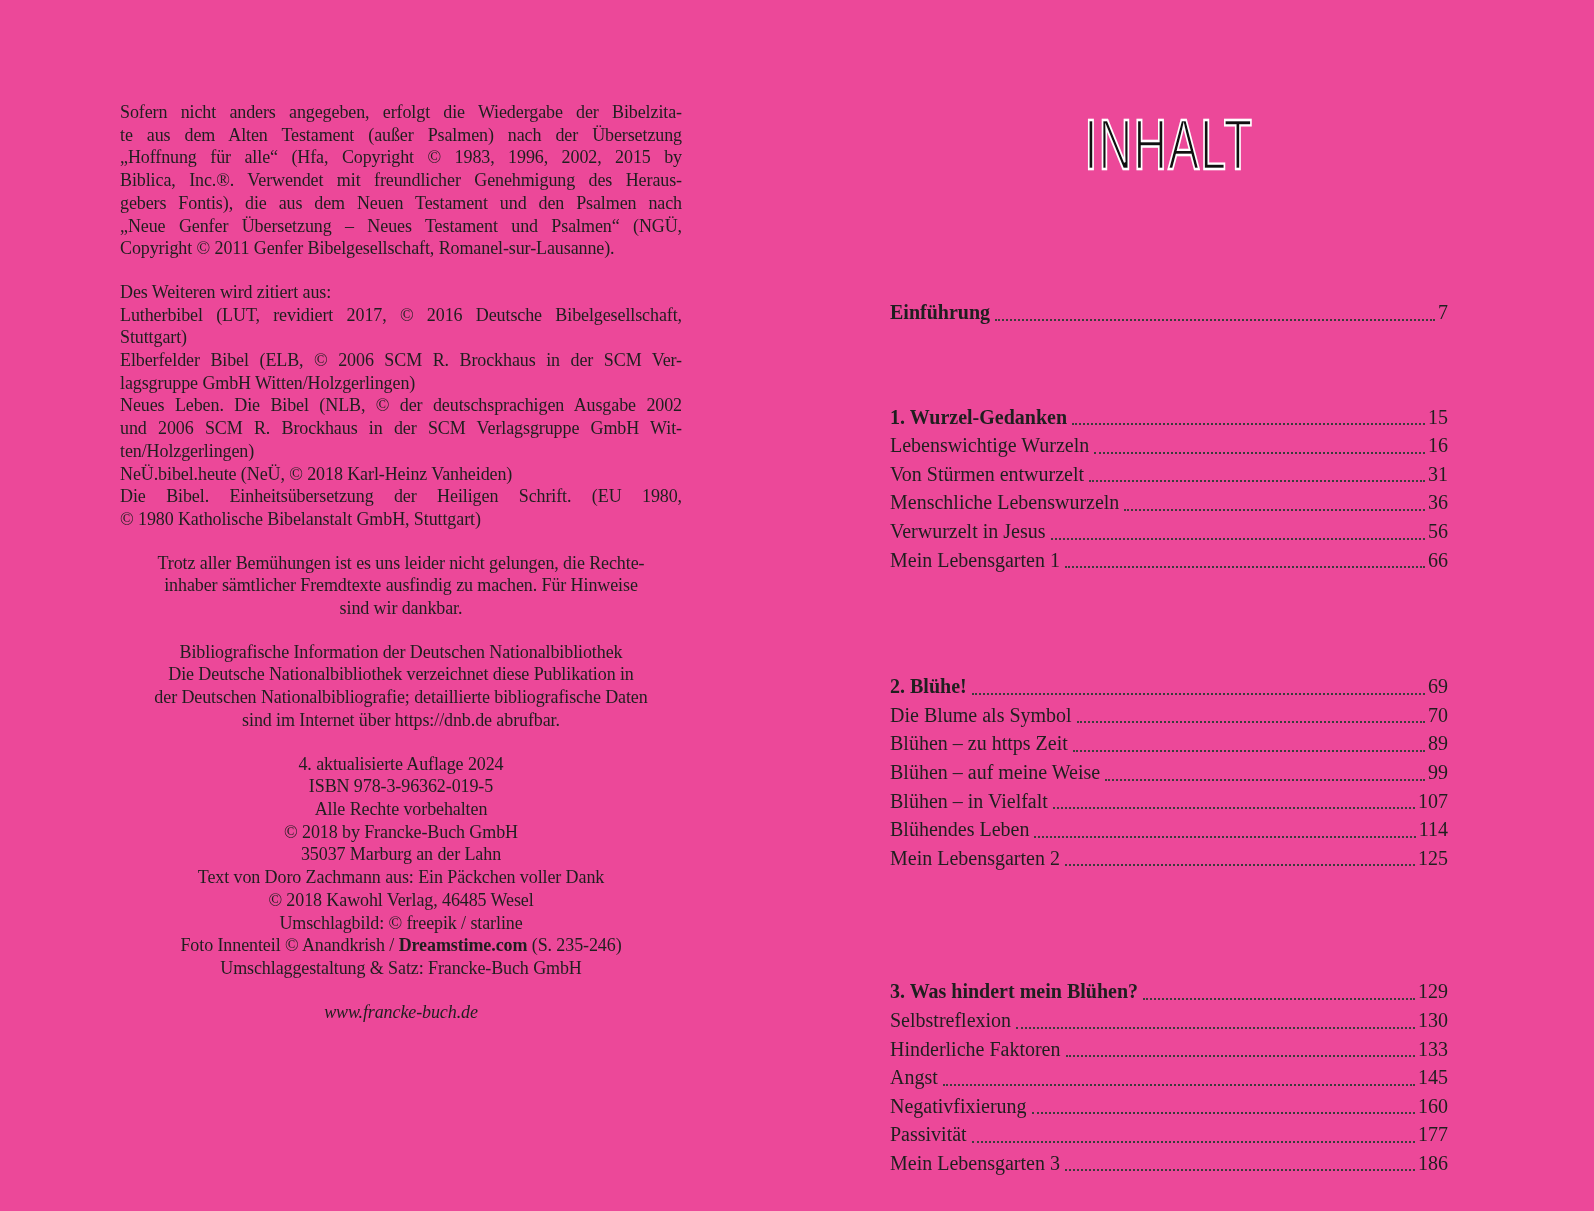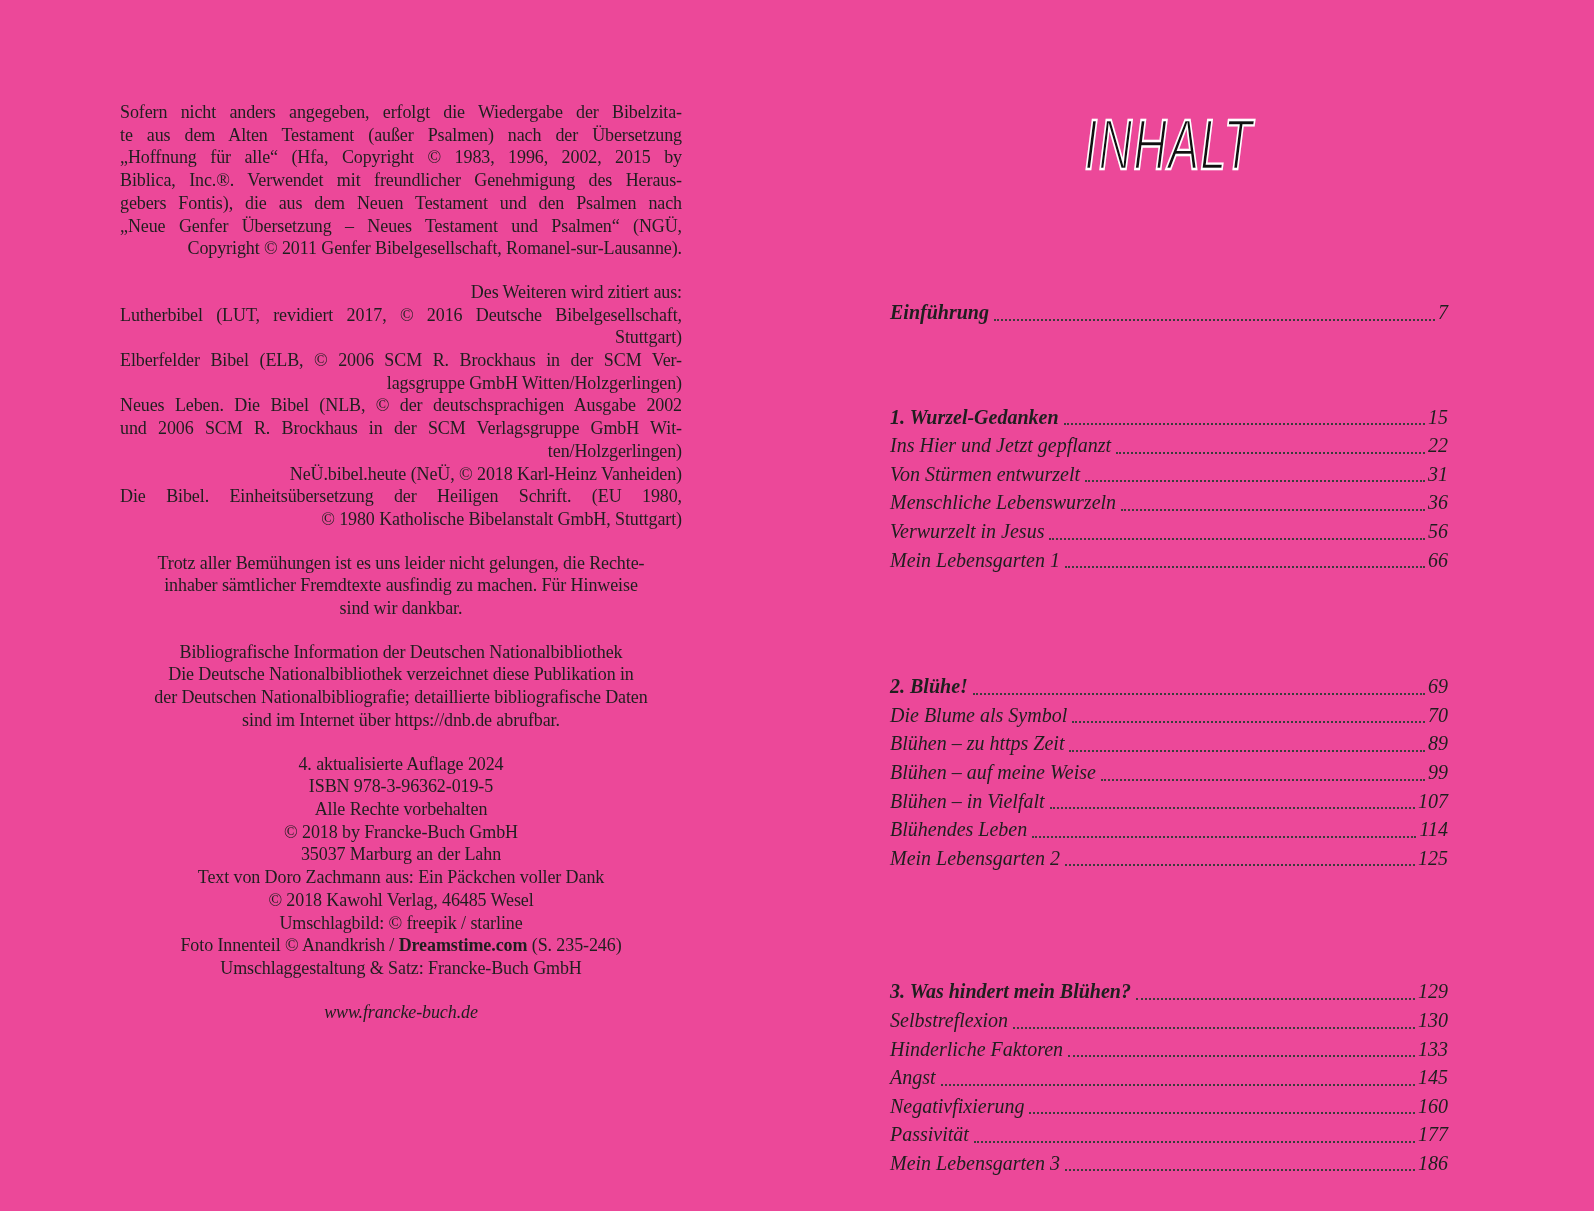--- a/index.html
+++ b/index.html
@@ -26,34 +26,33 @@
     font-size: 18px;
     line-height: 22.7px;
     letter-spacing: -0.1px;
   }
   .block + .block { margin-top: 21px; }
   .b-rights-note      { margin-top: 50px; }
   .b-dnb-note         { margin-top: 34px; }
   .b-imprint-details  { margin-top: 29px; }
   .b-website          { margin-top: 17px; font-style: italic; }
   .block.center { text-align: center; }
-  .block.justify .line { text-align: right; }
+  .block.justify .line { text-align: left; }
   .block.justify .line.fill {
     text-align: justify;
     text-align-last: justify;
   }
   .bold { font-weight: bold; }
 
   
   .page-right {
     position: absolute;
     left: 890px; top: 0;
     width: 558px;
     height: 944px;
-    font-style: italic;
   }
   .inhalt-title {
     position: absolute;
     top: 110px; left: 0; right: 0;
     margin: 0;
     text-align: center;
     font-family: "Liberation Sans", "DejaVu Sans", sans-serif;
     font-weight: 200;
     font-size: 70px;
     line-height: 70px;
@@ -156,23 +155,23 @@
             <span class="toc-page">7</span>
           </div>
         </div>
         <div class="toc-group">
           <div class="toc-row head">
             <span class="toc-label">1. Wurzel-Gedanken</span>
             <span class="toc-dots"></span>
             <span class="toc-page">15</span>
           </div>
           <div class="toc-row">
-            <span class="toc-label">Ins Hier und Jetzt gepflanzt</span>
-            <span class="toc-dots"></span>
-            <span class="toc-page">22</span>
+            <span class="toc-label">Lebenswichtige Wurzeln</span>
+            <span class="toc-dots"></span>
+            <span class="toc-page">16</span>
           </div>
           <div class="toc-row">
             <span class="toc-label">Von Stürmen entwurzelt</span>
             <span class="toc-dots"></span>
             <span class="toc-page">31</span>
           </div>
           <div class="toc-row">
             <span class="toc-label">Menschliche Lebenswurzeln</span>
             <span class="toc-dots"></span>
             <span class="toc-page">36</span>

